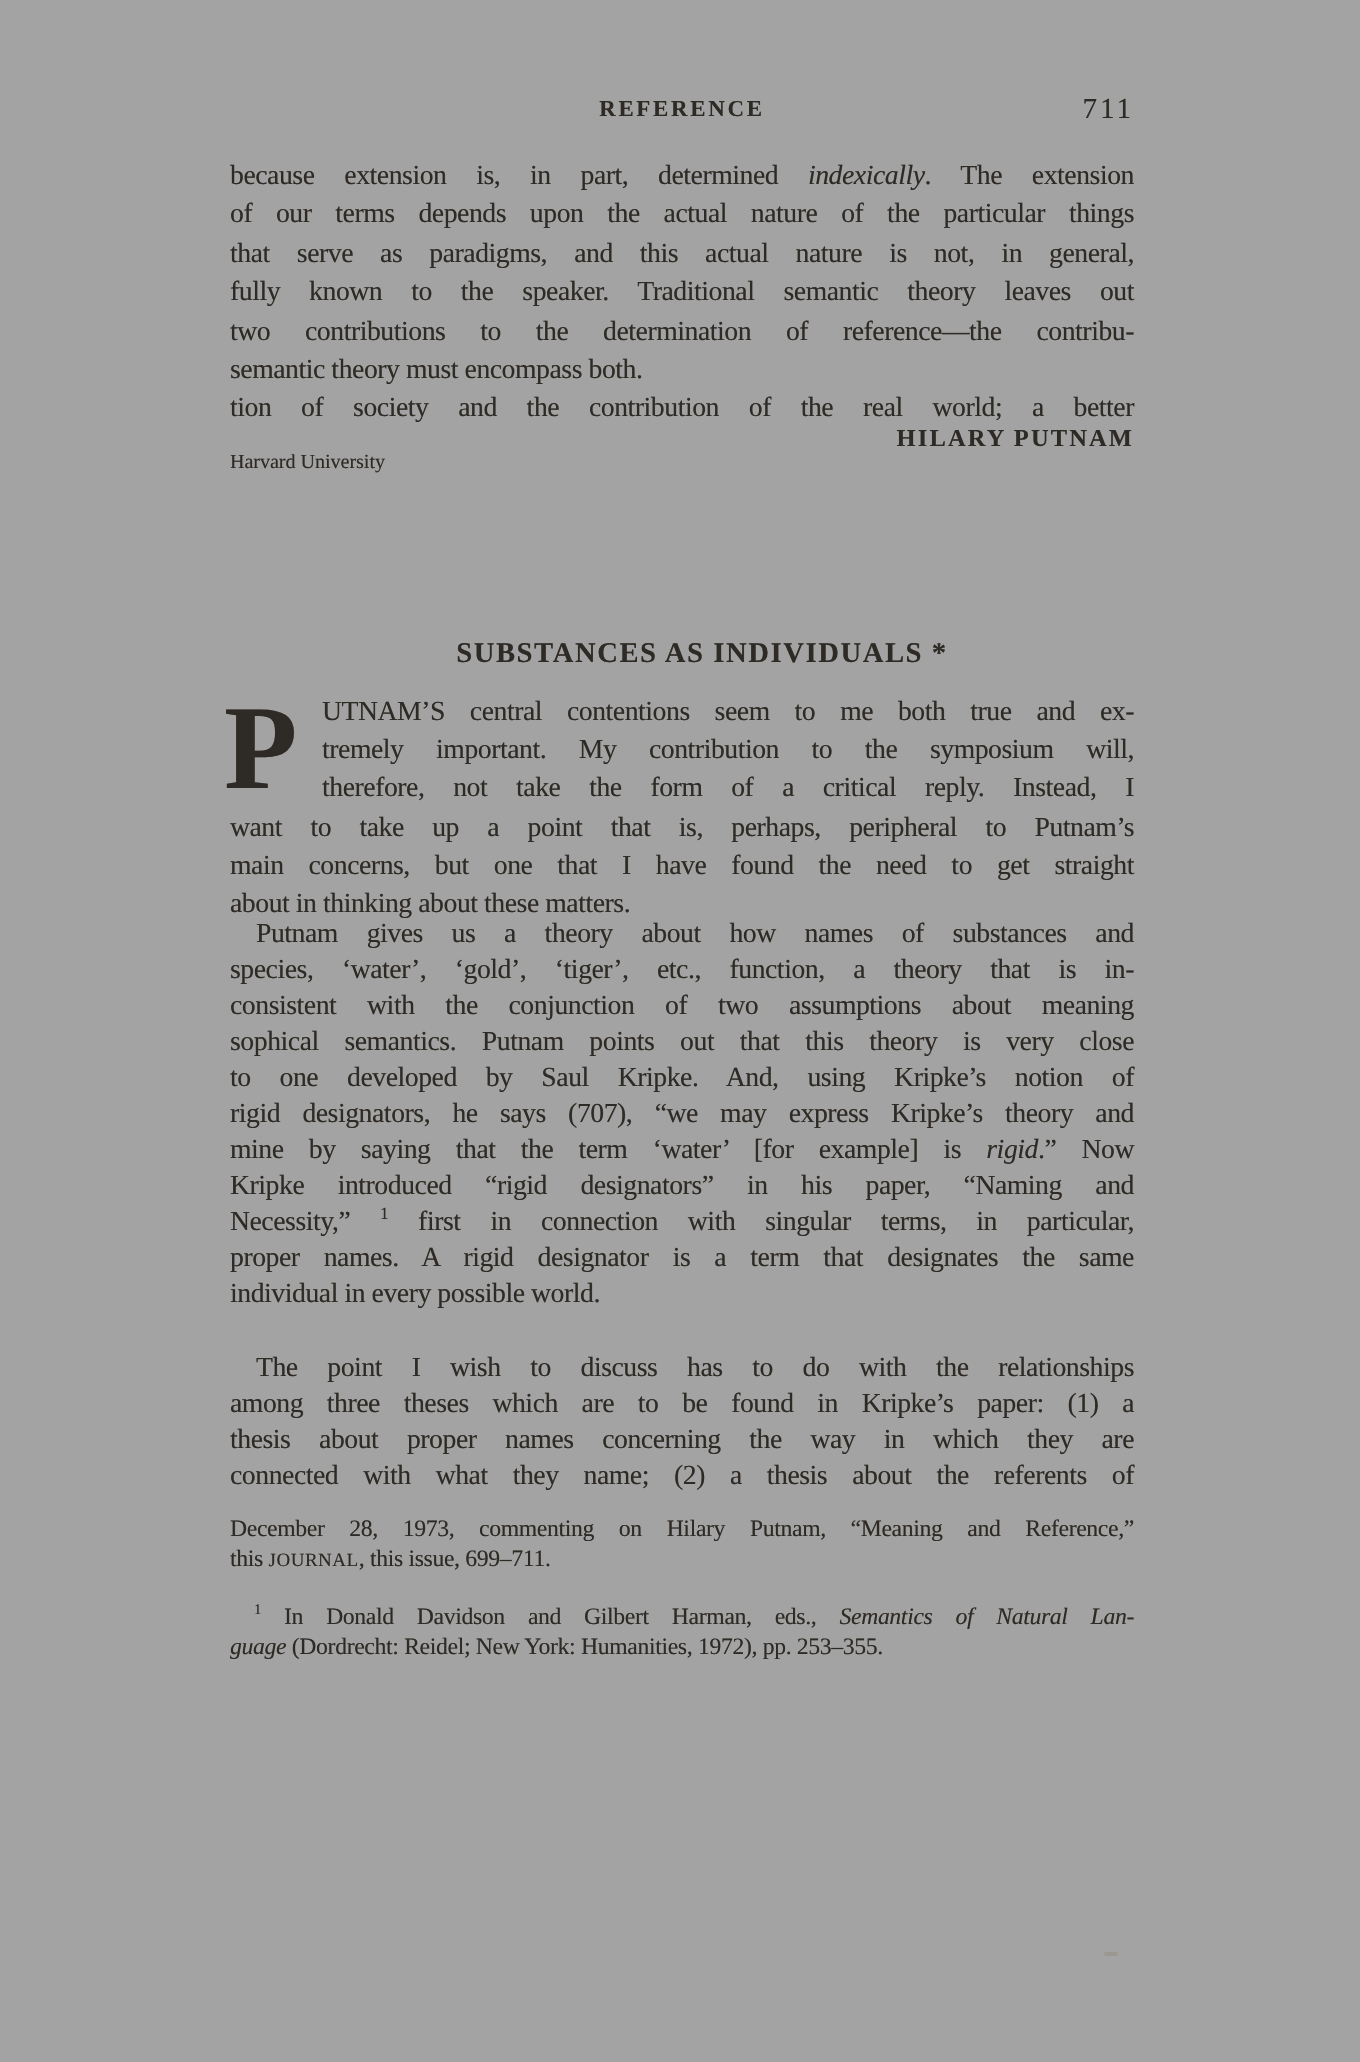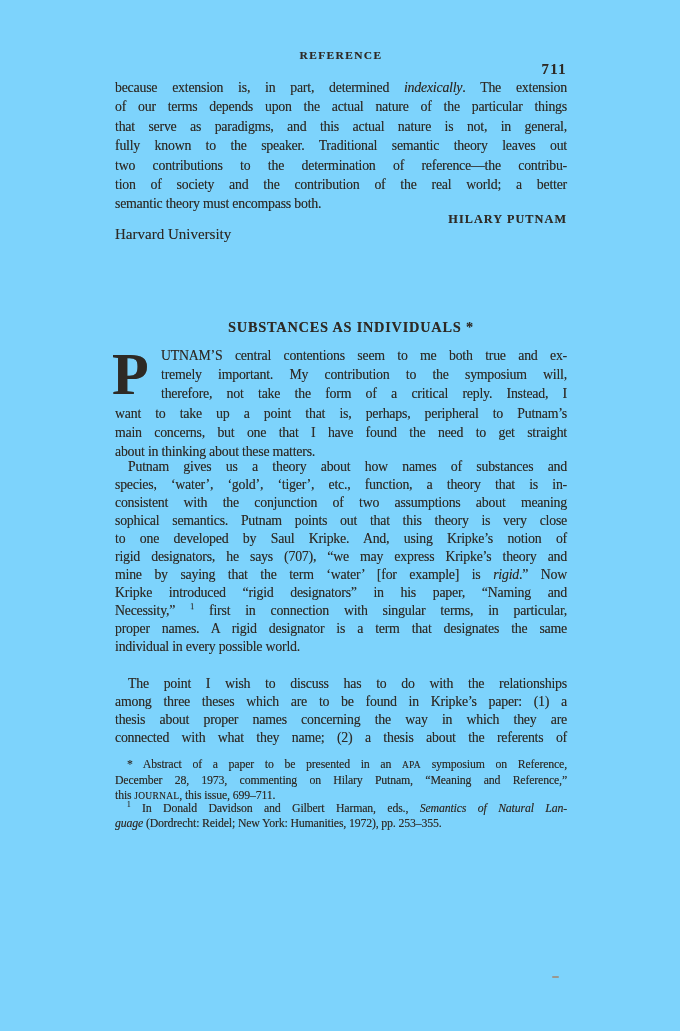--- a/index.html
+++ b/index.html
@@ -1,34 +1,34 @@
 <!DOCTYPE html>
 <html><head>
 <meta charset="utf-8">
 <style>
   html,body{margin:0;padding:0;background:#e9e7e2;}
   .page{
     position:relative;
     width:680px;height:1031px;
-    background:#7dd3fc;
+    background:#a3a3a3;
     font-family:"Liberation Serif","DejaVu Serif",serif;
     color:#2e2a25;
     overflow:hidden;
     text-shadow:0.1px 0.1px 0.3px rgba(45,38,30,.45);
   }
   .abs{position:absolute;}
   
   .header{left:115px;top:49px;width:452px;height:16px;}
   .runhead{
     position:absolute;left:0;right:0;text-align:center;
     font-size:11.4px;font-weight:bold;letter-spacing:1.4px;
   }
   .pagenum{
     position:absolute;right:0;top:-2px;
-    font-size:14.5px;font-weight:700;letter-spacing:1.5px;margin-top:14px;
+    font-size:14.5px;font-weight:400;letter-spacing:1.5px;
   }
   
   .block{left:115px;width:452px;font-size:13.8px;letter-spacing:-0.2px;}
   .tline{text-align:justify;text-align-last:justify;}
   .tline.last{text-align-last:left;}
   .tline.indent{text-indent:13px;}
   .tline.dc{margin-left:46px;}
   .prev{top:78px;line-height:19.4px;}
   .p1{top:346px;line-height:19.2px;}
   .p2{top:458px;line-height:17.95px;}
@@ -39,21 +39,21 @@
   .fn .tline.indent{text-indent:12px;}
   
   .i{font-style:italic;margin-top:29px;}
   .sc{font-size:.8em;letter-spacing:.3px;}
   .sup{vertical-align:super;font-size:.62em;line-height:0;}
   
   .signature{
     left:115px;top:212px;width:452px;text-align:right;
     font-size:12.2px;font-weight:bold;letter-spacing:1.1px;
   }
-  .affiliation{left:115px;top:226px;width:452px;font-size:15px;}
+  .affiliation{left:115px;top:226px;width:452px;font-size:10px;}
   
   .title{
     left:125px;top:319px;width:452px;text-align:center;
     font-size:14.3px;font-weight:bold;letter-spacing:0.8px;
   }
   
   .dropcap{
     left:112px;top:345px;width:44px;height:60px;
     font-size:60px;line-height:58px;font-weight:bold;
   }
@@ -69,22 +69,22 @@
     <span class="runhead">REFERENCE</span>
     <span class="pagenum">711</span>
   </div>
 
   <div class="abs block prev">
       <div class="tline">because extension is, in part, determined <span class="i">indexically</span>. The extension</div>
       <div class="tline">of our terms depends upon the actual nature of the particular things</div>
       <div class="tline">that serve as paradigms, and this actual nature is not, in general,</div>
       <div class="tline">fully known to the speaker. Traditional semantic theory leaves out</div>
       <div class="tline">two contributions to the determination of reference—the contribu-</div>
+      <div class="tline last">semantic theory must encompass both.</div>
       <div class="tline">tion of society and the contribution of the real world; a better</div>
-      <div class="tline last">semantic theory must encompass both.</div>
     </div>
 
   <div class="abs signature">HILARY PUTNAM</div>
 
   <div class="abs affiliation">Harvard University</div>
 
   <div class="abs title">SUBSTANCES AS INDIVIDUALS *</div>
 
   <div class="abs dropcap">P</div>
 
@@ -112,21 +112,20 @@
     </div>
 
   <div class="abs block p3">
       <div class="tline indent">The point I wish to discuss has to do with the relationships</div>
       <div class="tline">among three theses which are to be found in Kripke’s paper: (1) a</div>
       <div class="tline">thesis about proper names concerning the way in which they are</div>
       <div class="tline">connected with what they name; (2) a thesis about the referents of</div>
     </div>
 
   <div class="abs block fn fn0">
-      <div class="tline indent">* Abstract of a paper to be presented in an <span class="sc">APA</span> symposium on Reference,</div>
       <div class="tline">December 28, 1973, commenting on Hilary Putnam, “Meaning and Reference,”</div>
       <div class="tline last">this <span class="sc">JOURNAL</span>, this issue, 699–711.</div>
     </div>
 
   <div class="abs block fn fn1">
       <div class="tline indent"><span class="sup">1</span> In Donald Davidson and Gilbert Harman, eds., <span class="i">Semantics of Natural Lan-</span></div>
       <div class="tline last"><span class="i">guage</span> (Dordrecht: Reidel; New York: Humanities, 1972), pp. 253–355.</div>
     </div>
 
   <div class="abs artifact"></div>

